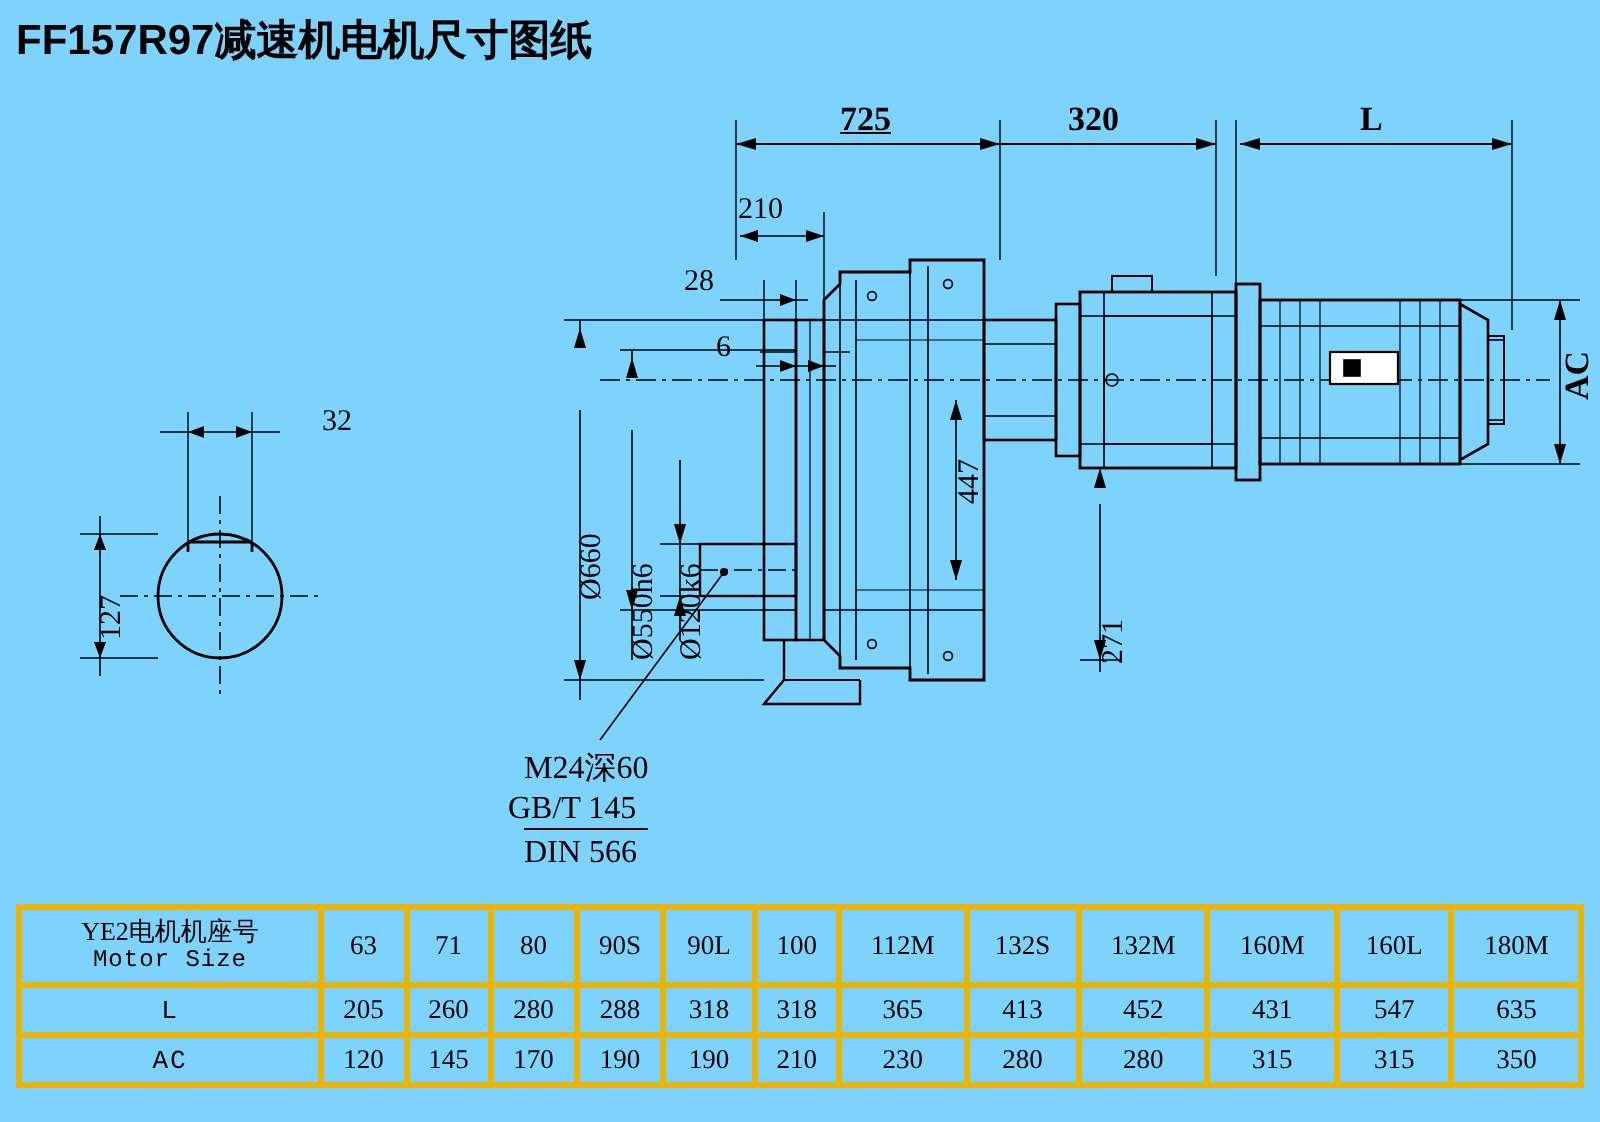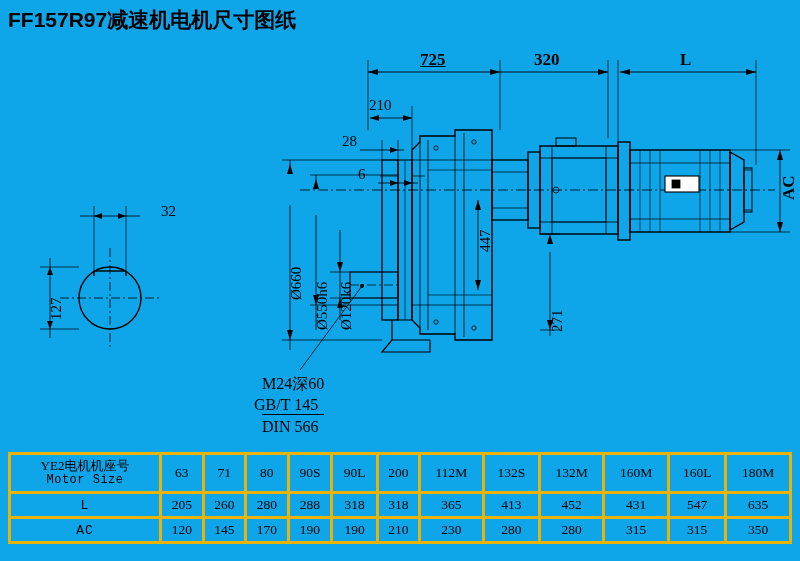--- a/index.html
+++ b/index.html
@@ -4,21 +4,21 @@
 <style>
   html, body {
     margin: 0;
     padding: 0;
     background: #ffffff;
   }
   #page {
     position: relative;
     width: 800px;
     height: 561px;
-    background: #0ea5e9;
+    background: #7dd3fc;
     font-family: "Liberation Serif", serif;
     overflow: hidden;
   }
   #title {
     position: absolute;
     left: 8px;
     top: 6px;
     font-family: "Liberation Sans", sans-serif;
     font-weight: bold;
     font-size: 21px;
@@ -345,21 +345,21 @@
       <tr class="headrow">
         <td class="rowhead">
           <span class="hdr-cn">YE2电机机座号</span>
           <span class="hdr-en">Motor Size</span>
         </td>
         <td>63</td>
         <td>71</td>
         <td>80</td>
         <td>90S</td>
         <td>90L</td>
-        <td>200</td>
+        <td>100</td>
         <td>112M</td>
         <td>132S</td>
         <td>132M</td>
         <td>160M</td>
         <td>160L</td>
         <td>180M</td>
       </tr>
       <tr>
         <td class="rowhead lbl">L</td>
         <td>205</td>

